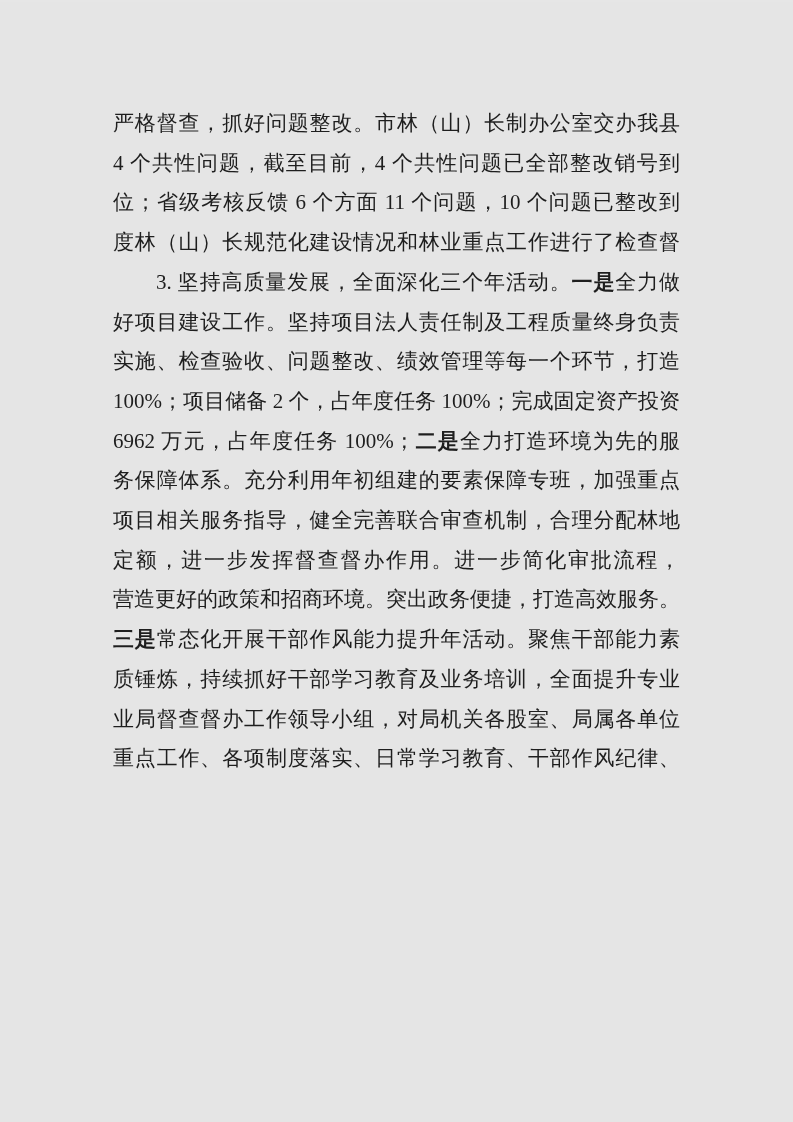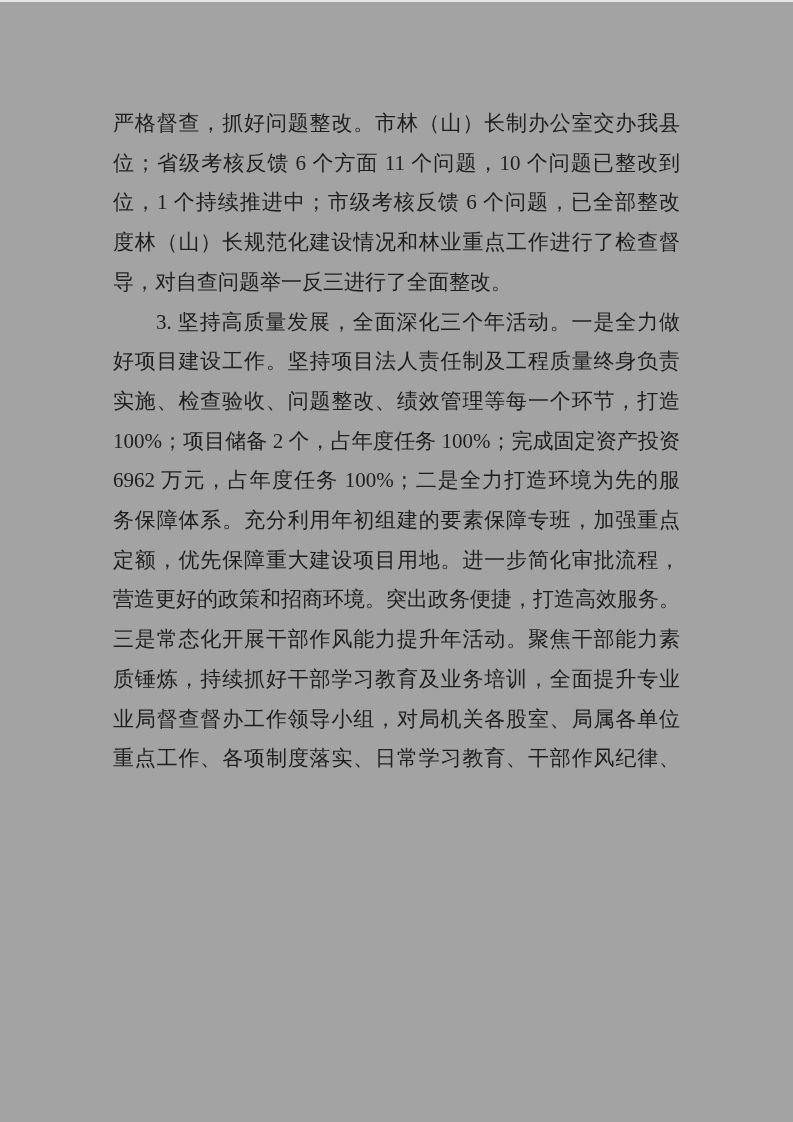--- a/index.html
+++ b/index.html
@@ -4,21 +4,21 @@
 <style>
   html, body {
     margin: 0;
     padding: 0;
     background: #ffffff;
   }
   .page {
     position: relative;
     width: 793px;
     height: 1122px;
-    background: #a3a3a3;
+    background: #e5e5e5;
     overflow: hidden;
     font-family: "Liberation Serif", "DejaVu Serif", serif;
     color: #1e1e1e;
     border-top: 2px solid #e6e6e6;
     box-sizing: border-box;
   }
   .doc-body {
     position: absolute;
     left: 113px;
     top: 102px;
@@ -31,39 +31,39 @@
     text-align: justify;
     white-space: normal;
   }
   .line.full {
     text-align-last: justify;
   }
   .line.indent {
     text-indent: 43px;
   }
   .bold {
-    font-weight: 400;
+    font-weight: 700;
   }
 </style>
 </head>
 <body>
 
 <div class="page">
   <div class="doc-body">
       <div class="line full"><span>严格督查，抓好问题整改。市林（山）长制办公室交办我县</span></div>
+      <div class="line full"><span>4 个共性问题，截至目前，4 个共性问题已全部整改销号到</span></div>
       <div class="line full"><span>位；省级考核反馈 6 个方面 11 个问题，10 个问题已整改到</span></div>
-      <div class="line full"><span>位，1 个持续推进中；市级考核反馈 6 个问题，已全部整改</span></div>
       <div class="line full"><span>度林（山）长规范化建设情况和林业重点工作进行了检查督</span></div>
-      <div class="line"><span>导，对自查问题举一反三进行了全面整改。</span></div>
       <div class="line full indent"><span>3. 坚持高质量发展，全面深化三个年活动。</span><span class="bold">一是</span><span>全力做</span></div>
       <div class="line full"><span>好项目建设工作。坚持项目法人责任制及工程质量终身负责</span></div>
       <div class="line full"><span>实施、检查验收、问题整改、绩效管理等每一个环节，打造</span></div>
       <div class="line full"><span>100%；项目储备 2 个，占年度任务 100%；完成固定资产投资</span></div>
       <div class="line full"><span>6962 万元，占年度任务 100%；</span><span class="bold">二是</span><span>全力打造环境为先的服</span></div>
       <div class="line full"><span>务保障体系。充分利用年初组建的要素保障专班，加强重点</span></div>
-      <div class="line full"><span>定额，优先保障重大建设项目用地。进一步简化审批流程，</span></div>
+      <div class="line full"><span>项目相关服务指导，健全完善联合审查机制，合理分配林地</span></div>
+      <div class="line full"><span>定额，进一步发挥督查督办作用。进一步简化审批流程，</span></div>
       <div class="line full"><span>营造更好的政策和招商环境。突出政务便捷，打造高效服务。</span></div>
       <div class="line full"><span class="bold">三是</span><span>常态化开展干部作风能力提升年活动。聚焦干部能力素</span></div>
       <div class="line full"><span>质锤炼，持续抓好干部学习教育及业务培训，全面提升专业</span></div>
       <div class="line full"><span>业局督查督办工作领导小组，对局机关各股室、局属各单位</span></div>
       <div class="line full"><span>重点工作、各项制度落实、日常学习教育、干部作风纪律、</span></div>
     </div>
 </div>
 
 </body></html>

